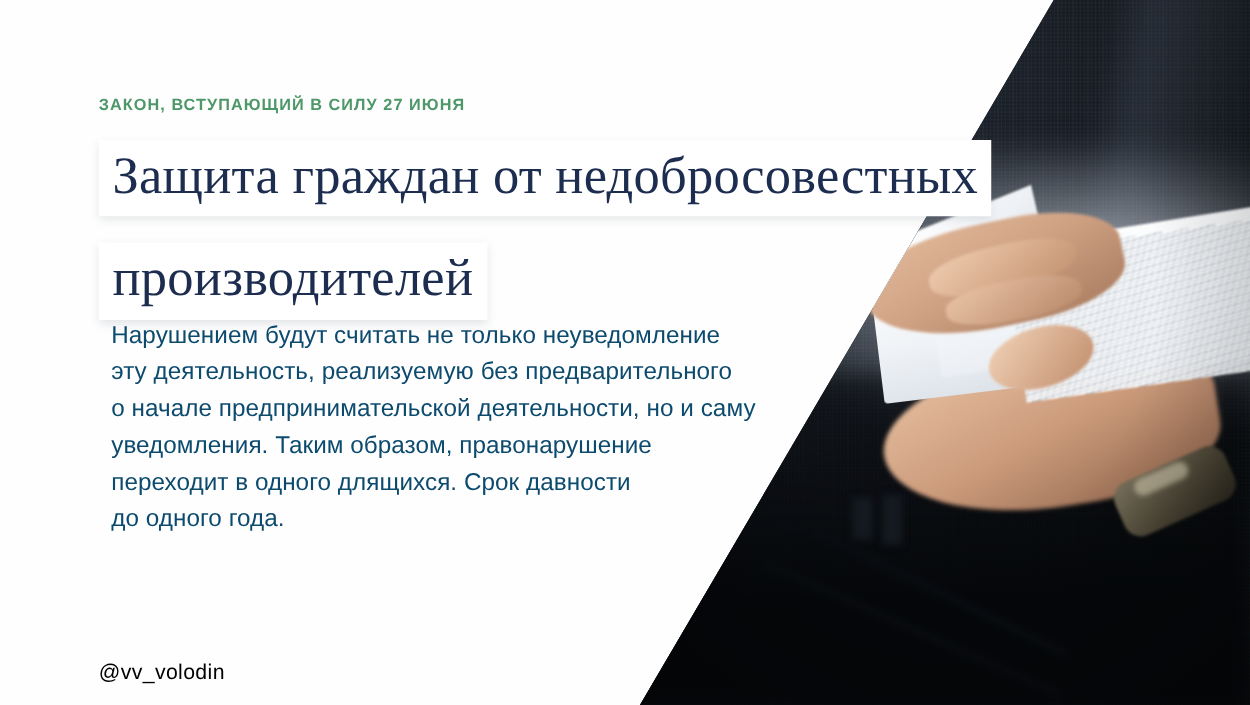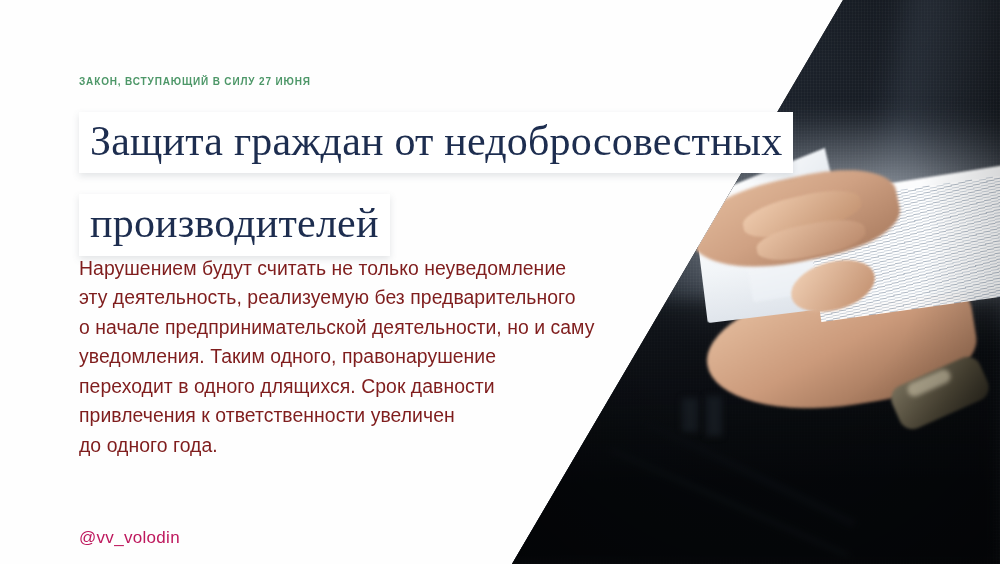--- a/index.html
+++ b/index.html
@@ -195,21 +195,21 @@
   .ph-vignette {
     position: absolute; left: 480px; top: 0;
     width: 520px; height: 564px;
     background: radial-gradient(ellipse at 55% 42%, rgba(0,0,0,0) 40%, rgba(0,0,0,.42) 100%);
   }
 
   
   #eyebrow {
     position: absolute;
     left: 79px; top: 76px;
-    font-size: 10px;
+    font-size: 13px;
     font-weight: 700;
     letter-spacing: .85px;
     color: #4d9768;
     white-space: nowrap;
   }
 
   
   #headline {
     position: absolute;
     left: 79px; top: 112px;
@@ -226,35 +226,35 @@
     letter-spacing: .2px;
     padding: 2px 11px 4px 11px;
     box-shadow: 0 3px 7px rgba(90,100,115,.17);
     white-space: nowrap;
   }
   .hl-line + .hl-line { margin-top: 21px; }
 
   
   #body-copy {
     position: absolute;
-    left: 79px; top: 254px;
+    left: 89px; top: 254px;
     width: 600px;
-    color: #7f1d1d;
+    color: #0c4a6e;
     font-size: 19.4px;
     line-height: 1.52;
     letter-spacing: .05px;
   }
   #body-copy .bl { display: block; white-space: nowrap; }
 
   
   #handle {
     position: absolute;
     left: 79px; top: 528px;
     font-size: 17px;
-    color: #be185d;
+    color: #000000;
     letter-spacing: .3px;
   }
 </style>
 </head>
 <body>
 
 <div id="slide">
 
   <div id="photo">
     <div class="ph-suit"></div>
@@ -285,21 +285,20 @@
 
   <div id="headline">
     <span class="hl-line">Защита граждан от недобросовестных</span>
     <span class="hl-line">производителей</span>
   </div>
 
   <div id="body-copy">
     <span class="bl">Нарушением будут считать не только неуведомление</span>
     <span class="bl">эту деятельность, реализуемую без предварительного</span>
     <span class="bl">о начале предпринимательской деятельности, но и саму</span>
-    <span class="bl">уведомления. Таким одного, правонарушение</span>
+    <span class="bl">уведомления. Таким образом, правонарушение</span>
     <span class="bl">переходит в одного длящихся. Срок давности</span>
-    <span class="bl">привлечения к ответственности увеличен</span>
     <span class="bl">до одного года.</span>
   </div>
 
   <div id="handle">@vv_volodin</div>
 
 </div>
 
 </body></html>

